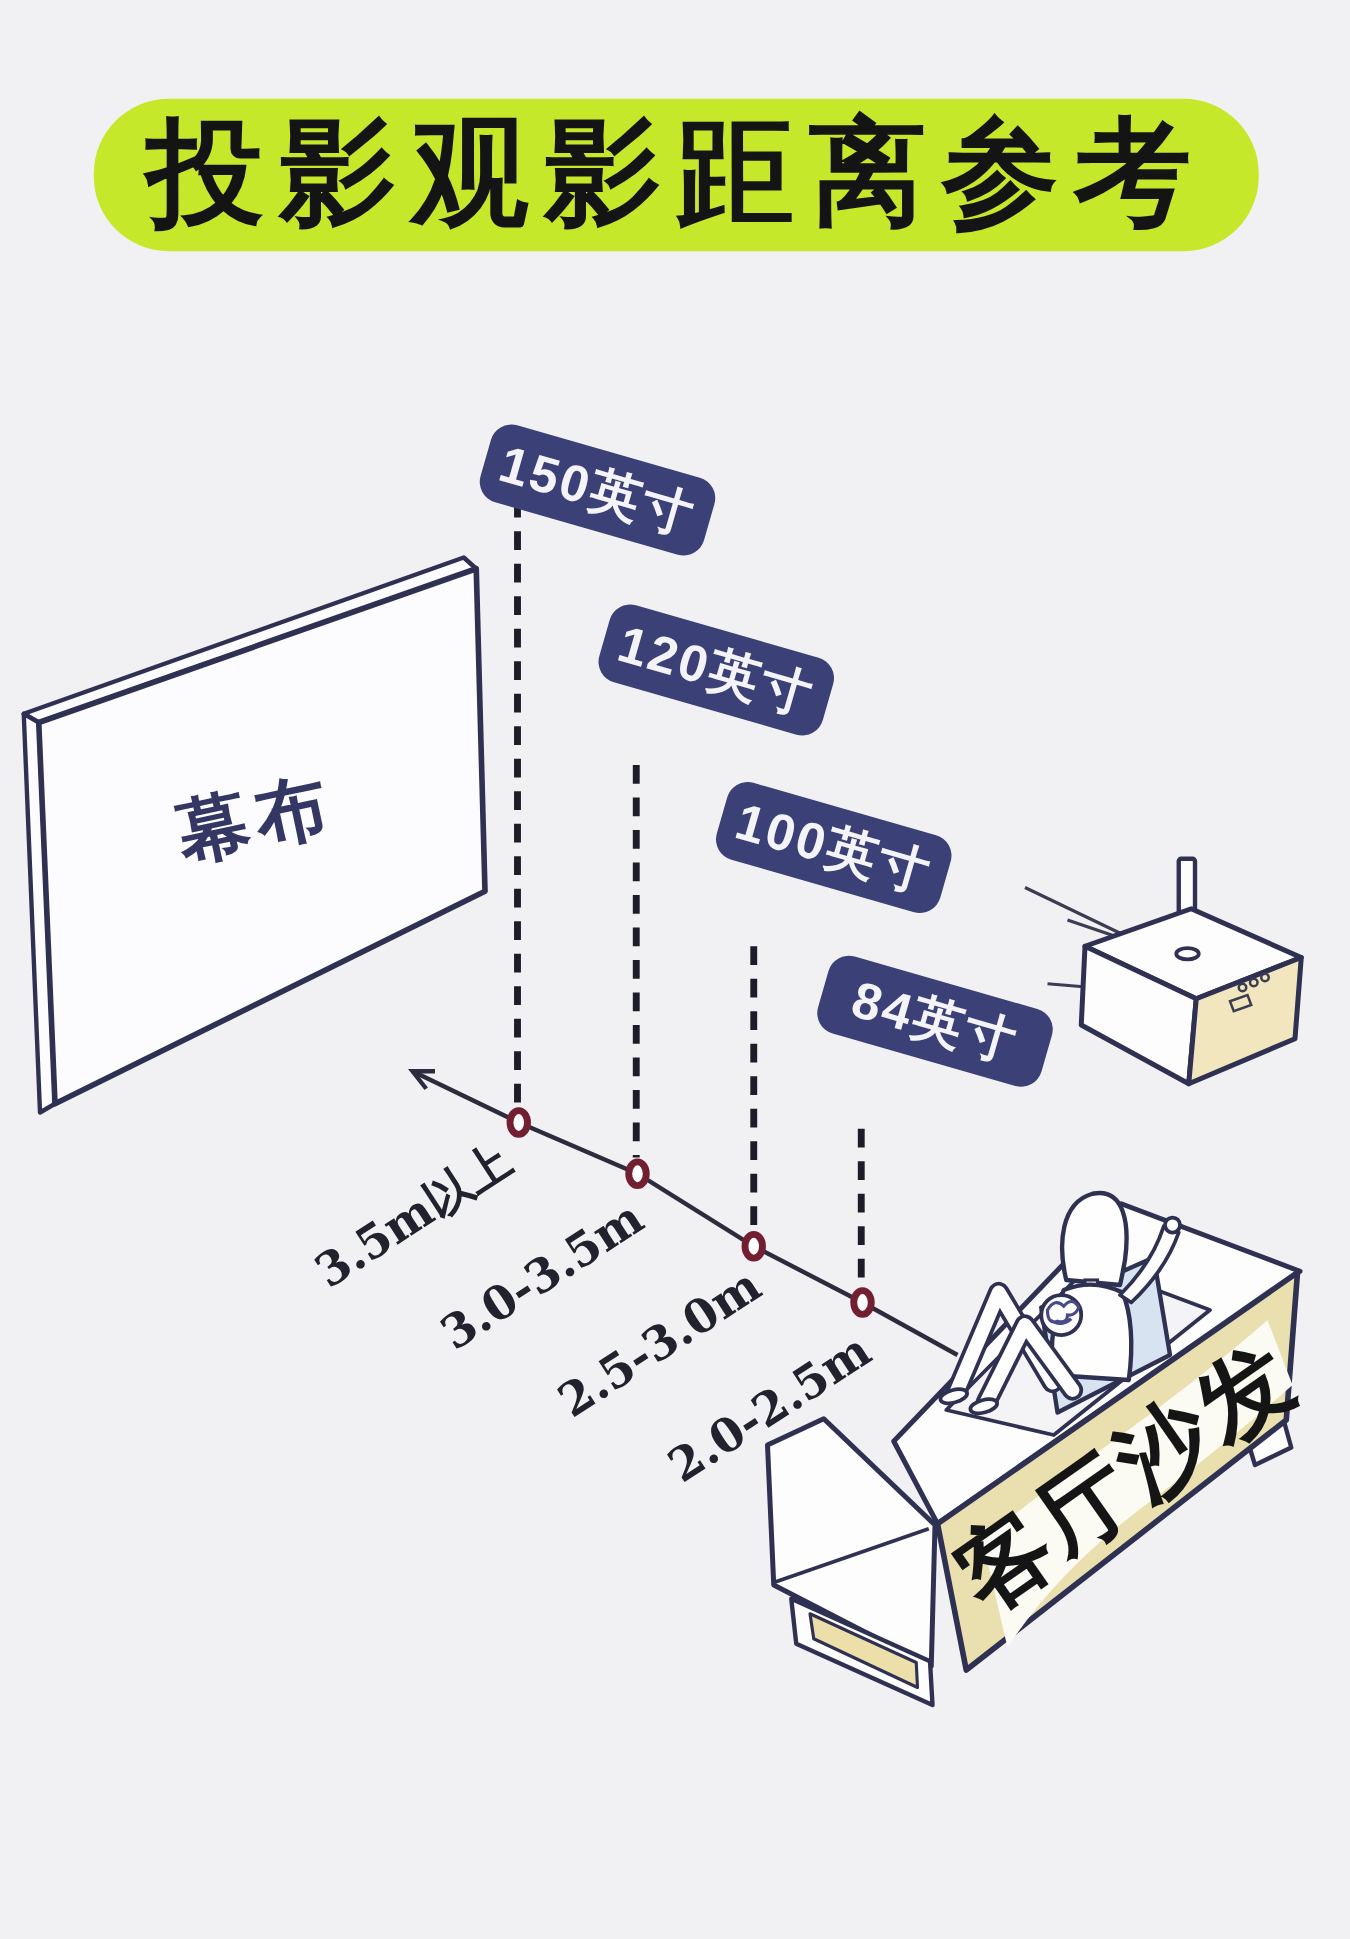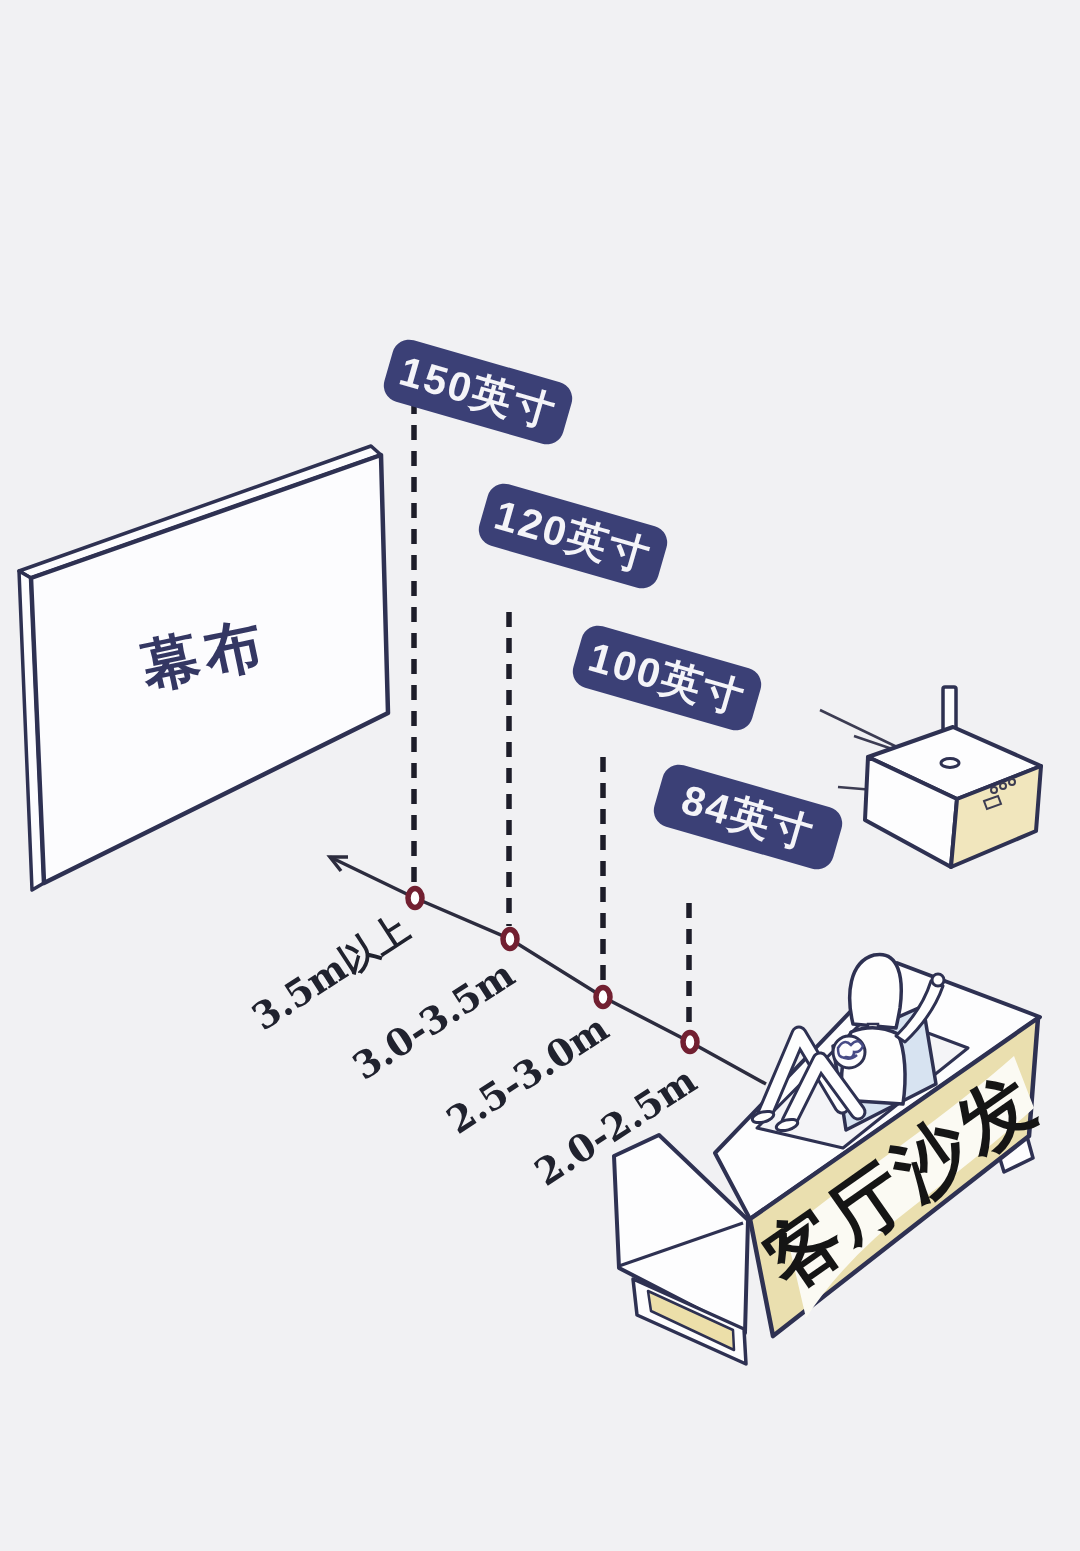--- a/index.html
+++ b/index.html
@@ -12,20 +12,23 @@
         white-space:nowrap;transform:translateY(-2px);}
   svg{position:absolute;left:0;top:0;}
   text{font-family:"Liberation Sans",sans-serif;}
   .dist-text{font-family:"DejaVu Serif","Liberation Serif",serif;}
 </style>
 </head>
 <body>
 
 <div id="page">
 
+  <div class="title-pill">
+    <span>投影观影距离参考</span>
+  </div>
 
   <svg width="1080" height="1551" viewBox="0 0 1080 1551">
 
     <g>
       <polygon points="19,571 371,446 381,455 31,578" fill="#fcfcfe" stroke="#2e3152" stroke-width="3.5" stroke-linejoin="round"></polygon>
       <polygon points="19,571 31,578 44,883 32,890" fill="#fcfcfe" stroke="#2e3152" stroke-width="3.5" stroke-linejoin="round"></polygon>
       <polygon points="31,578 381,455 388,713 44,883" fill="#fcfcfe" stroke="#2e3152" stroke-width="4.5" stroke-linejoin="round"></polygon>
       <text transform="translate(205,657) rotate(-12)" text-anchor="middle" font-size="58" font-weight="700" letter-spacing="6" fill="#343763" y="18">幕布</text>
     </g>
 

